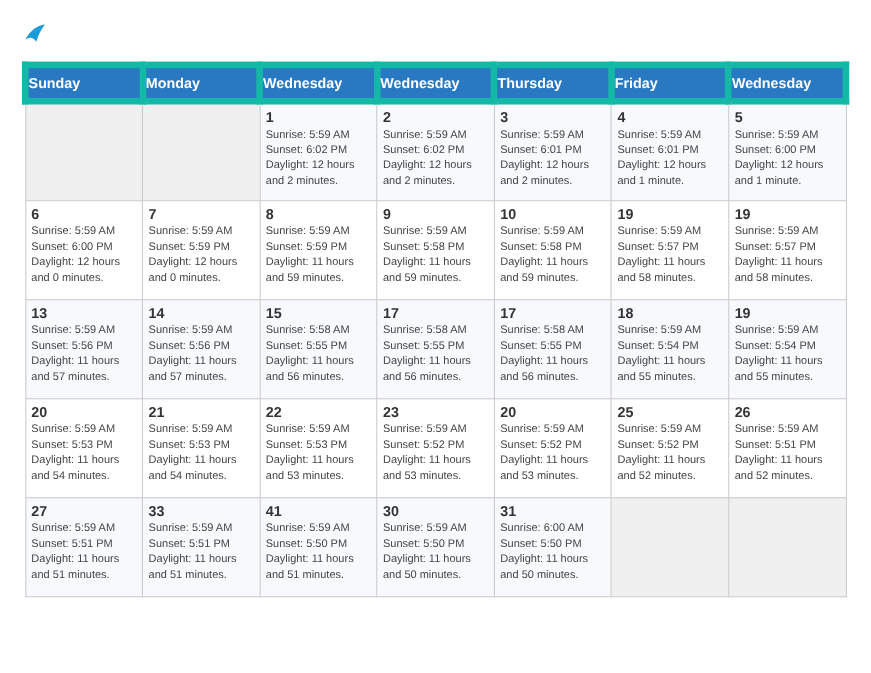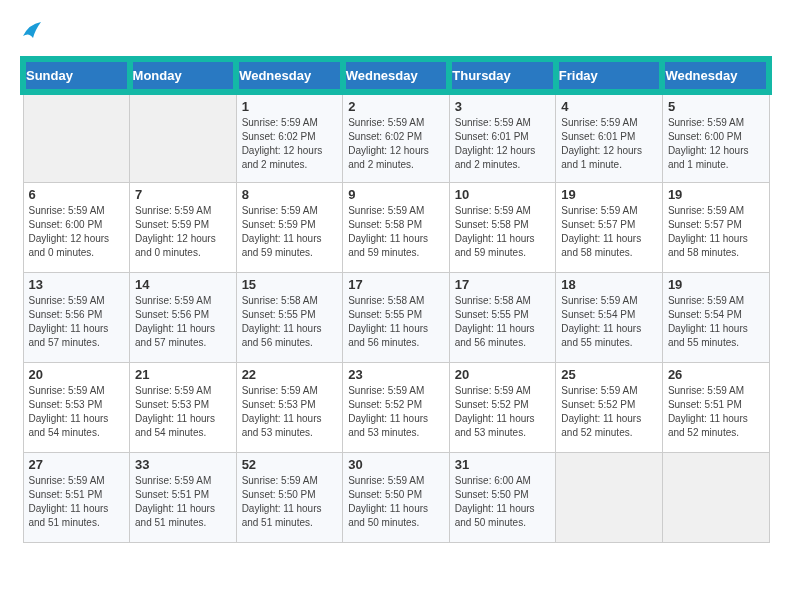--- a/index.html
+++ b/index.html
@@ -238,21 +238,21 @@
       <tr>
         <td>
           <span class="day-num">27</span>
           <div class="day-info">Sunrise: 5:59 AM<br>Sunset: 5:51 PM<br>Daylight: 11 hours and 51 minutes.</div>
         </td>
         <td>
           <span class="day-num">33</span>
           <div class="day-info">Sunrise: 5:59 AM<br>Sunset: 5:51 PM<br>Daylight: 11 hours and 51 minutes.</div>
         </td>
         <td>
-          <span class="day-num">52</span>
+          <span class="day-num">41</span>
           <div class="day-info">Sunrise: 5:59 AM<br>Sunset: 5:50 PM<br>Daylight: 11 hours and 51 minutes.</div>
         </td>
         <td>
           <span class="day-num">30</span>
           <div class="day-info">Sunrise: 5:59 AM<br>Sunset: 5:50 PM<br>Daylight: 11 hours and 50 minutes.</div>
         </td>
         <td>
           <span class="day-num">31</span>
           <div class="day-info">Sunrise: 6:00 AM<br>Sunset: 5:50 PM<br>Daylight: 11 hours and 50 minutes.</div>
         </td>

